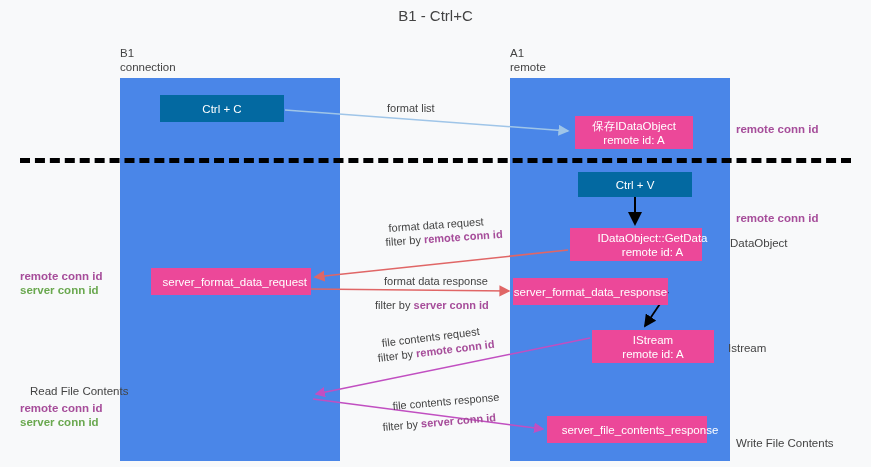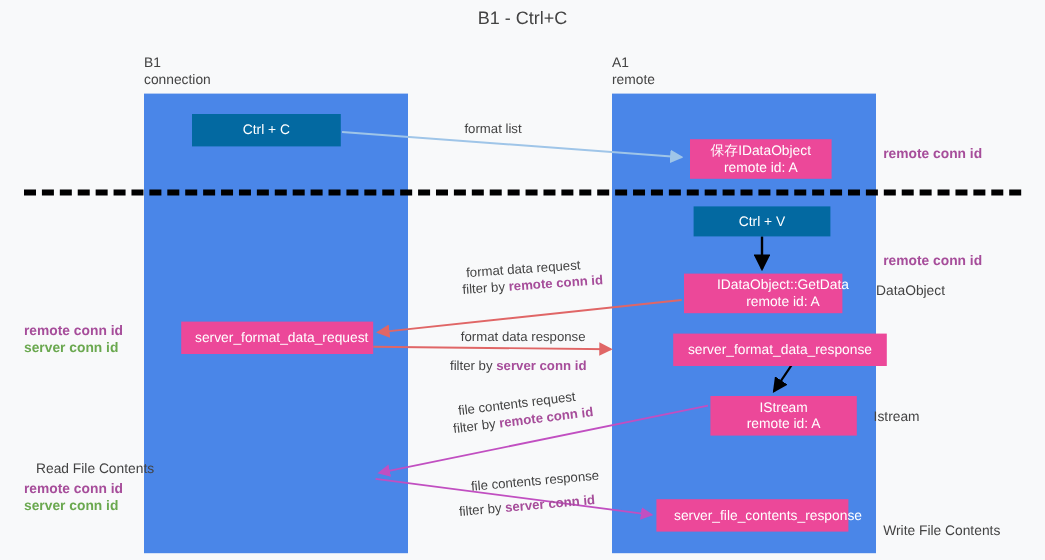--- a/index.html
+++ b/index.html
@@ -65,21 +65,21 @@
   }
   .node.green  { background: #0369a1; }
   .node.orange { background: #ec4899; }
   .node .sub { font-size: 11.5px; line-height: 14px; }
 
   #node-ctrl-c          { left: 160px; top: 95px;  width: 124px; height: 27px; }
   #node-save-dataobject { left: 575px; top: 116px; width: 118px; height: 33px; }
   #node-ctrl-v          { left: 578px; top: 172px; width: 114px; height: 25px; }
   #node-getdata         { left: 570px; top: 228px; width: 132px; height: 33px; padding-left: 37px; }
   #node-fmt-req         { left: 151px; top: 268px; width: 160px; height: 27px; align-items: flex-end; }
-  #node-fmt-resp        { left: 513px; top: 278px; width: 178px; height: 27px; margin-left: 48px; }
+  #node-fmt-resp        { left: 513px; top: 278px; width: 155px; height: 27px; }
   #node-istream         { left: 592px; top: 330px; width: 122px; height: 33px; }
   #node-file-req        { left: 151px; top: 384px; width: 160px; height: 27px; }
   #node-file-resp       { left: 547px; top: 416px; width: 160px; height: 27px; padding-left: 30px; }
 
   
   #divider {
     position: absolute;
     left: 20px; top: 158px;
     width: 831px; height: 0;
     border-top: 5px dashed #000000;

